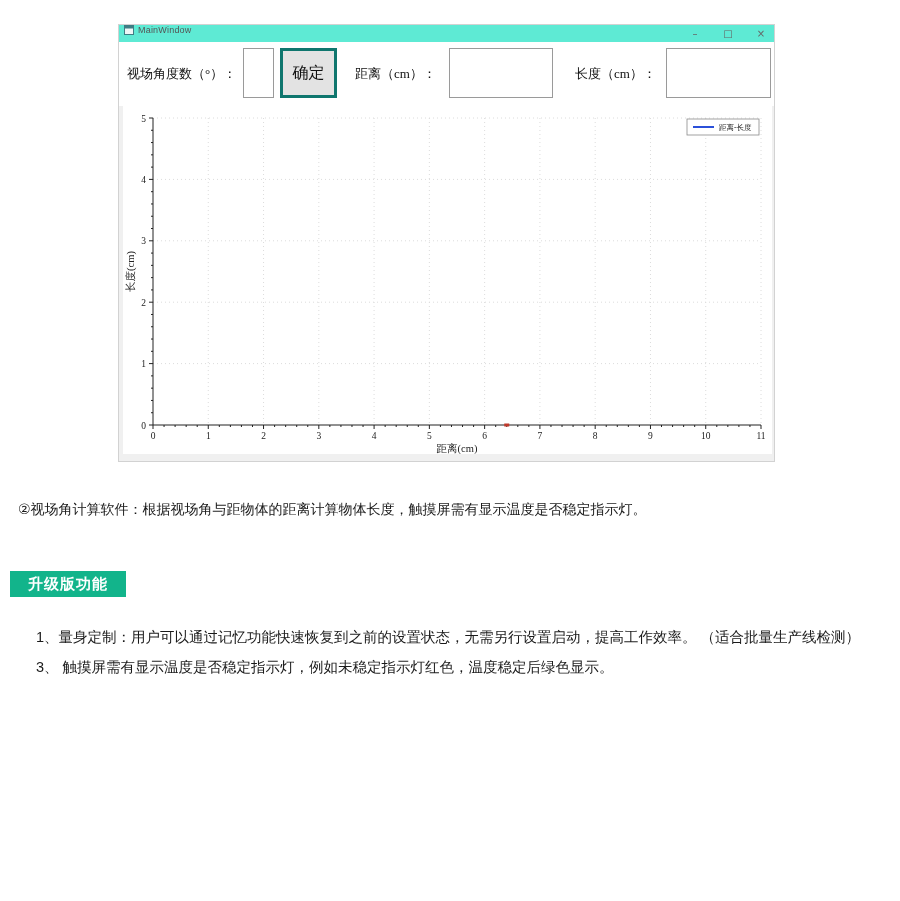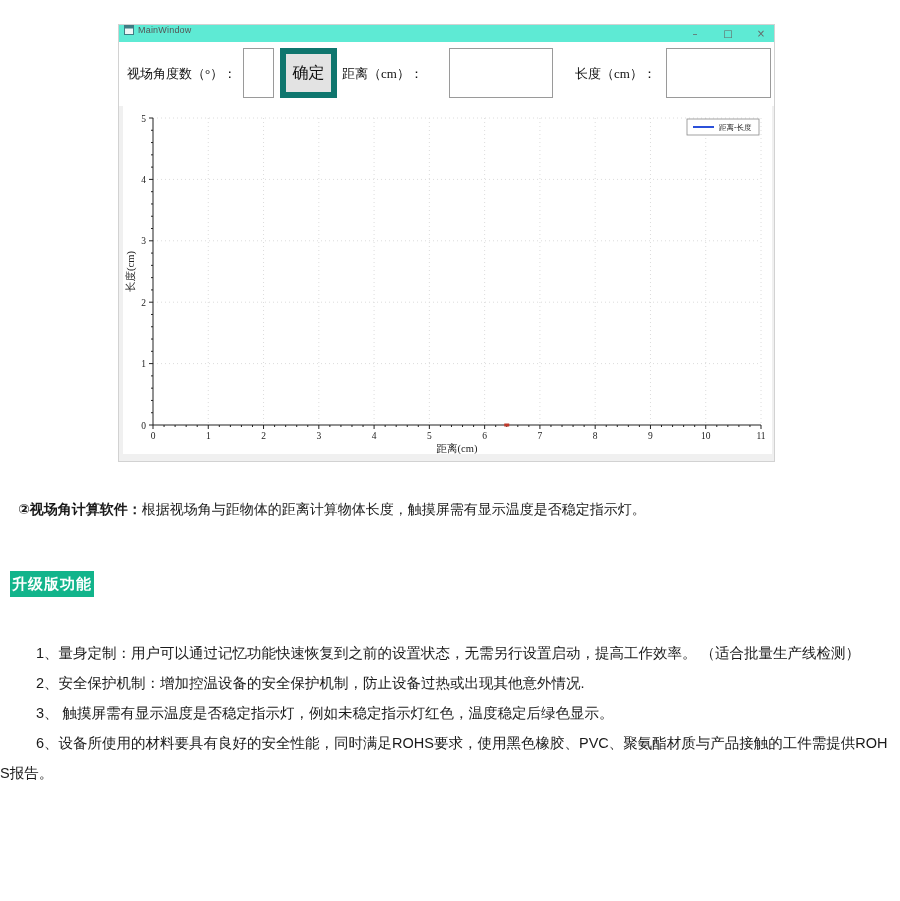--- a/index.html
+++ b/index.html
@@ -16,36 +16,36 @@
   .win-controls { position:absolute; right:6px; top:0; height:17px; display:flex; align-items:center; gap:19px; }
   .win-btn { font-size:10px; color:#666; width:14px; text-align:center; cursor:default;
              font-family:"DejaVu Sans",sans-serif; line-height:17px; }
 
   .form-row { position:relative; height:64px; background:#ffffff; }
   .q-label { position:absolute; top:50%; transform:translateY(-50%);
              font-family:"Liberation Serif","DejaVu Serif",serif; font-size:13px; color:#111; }
   .q-input { position:absolute; top:6px; height:50px; background:#fff;
              border:1px solid #9a9a9a; outline:none; font-size:13px; padding:2px; }
   .q-button { position:absolute; top:6px; height:50px; background:#e3e3e3;
-              border:6px solid #0f766e; font-family:"Liberation Serif","DejaVu Serif",serif;
+              border:3px solid #0f766e; font-family:"Liberation Serif","DejaVu Serif",serif;
               font-size:16px; color:#111; cursor:default; }
 
   .chart-widget { position:absolute; left:4px; top:81px; width:649px; height:348px; background:#ffffff; }
   .chart-widget svg text { font-family:"Liberation Serif","DejaVu Serif",serif; fill:#222; }
 
   
   .desc-para { position:absolute; left:18px; top:498px; width:872px; font-size:14px;
                color:#1a1a1a; line-height:22px; }
-  .desc-para b { font-weight:bold; }
-
-  .upgrade-badge { position:absolute; left:10px; top:571px; height:26px; padding:0 2px;
+  .desc-para b { font-weight:normal; }
+
+  .upgrade-badge { position:absolute; left:10px; top:571px; height:26px; padding:0 18px;
                    color:#ffffff; font-size:15px; font-weight:bold; line-height:26px;
                    letter-spacing:1px; }
 
-  .features { position:absolute; left:0px; top:622px; width:889px;margin-top:16px; }
+  .features { position:absolute; left:0px; top:622px; width:889px; }
   .features p { font-size:14.5px; color:#1a1a1a; line-height:30px; text-indent:36px;
                 text-align:left; word-break:break-all; }
 </style>
 </head>
 <body>
 
 <div class="page">
 
   <div class="app-window">
 
@@ -61,21 +61,21 @@
         <span class="win-btn">–</span>
         <span class="win-btn">□</span>
         <span class="win-btn">×</span>
       </div>
     </div>
 
     <div class="form-row">
       <span class="q-label" style="left:8px">视场角度数（°）：</span>
       <input class="q-input" style="left: 124px; width: 31px;" value="">
       <button class="q-button" style="left:161px; width:57px;">确定</button>
-      <span class="q-label" style="left:223px">距离（cm）：</span>
+      <span class="q-label" style="left:236px">距离（cm）：</span>
       <input class="q-input" style="left: 330px; width: 104px;" value="">
       <span class="q-label" style="left:456px">长度（cm）：</span>
       <input class="q-input" style="left: 547px; width: 105px;" value="">
     </div>
 
     <div class="chart-widget"><svg width="649" height="348" viewBox="0 0 649 348">
           <line x1="85.27272727272728" y1="12" x2="85.27272727272728" y2="319" stroke="#dcdcdc" stroke-width="1" stroke-dasharray="1,3"></line>
           <line x1="140.54545454545456" y1="12" x2="140.54545454545456" y2="319" stroke="#dcdcdc" stroke-width="1" stroke-dasharray="1,3"></line>
           <line x1="195.8181818181818" y1="12" x2="195.8181818181818" y2="319" stroke="#dcdcdc" stroke-width="1" stroke-dasharray="1,3"></line>
           <line x1="251.0909090909091" y1="12" x2="251.0909090909091" y2="319" stroke="#dcdcdc" stroke-width="1" stroke-dasharray="1,3"></line>
@@ -203,18 +203,16 @@
   </div>
 
   <p class="desc-para">
     <b>②视场角计算软件：</b><span>根据视场角与距物体的距离计算物体长度，触摸屏需有显示温度是否稳定指示灯。</span>
   </p>
 
   <div class="upgrade-badge" style="background: rgb(18, 180, 139);">升级版功能</div>
 
   <div class="features">
     <p>1、量身定制：用户可以通过记忆功能快速恢复到之前的设置状态，无需另行设置启动，提高工作效率。 （适合批量生产线检测）</p>
-    <p>2、安全保护机制：增加控温设备的安全保护机制，防止设备过热或出现其他意外情况.</p>
     <p>3、 触摸屏需有显示温度是否稳定指示灯，例如未稳定指示灯红色，温度稳定后绿色显示。</p>
-    <p>6、设备所使用的材料要具有良好的安全性能，同时满足ROHS要求，使用黑色橡胶、PVC、聚氨酯材质与产品接触的工件需提供ROHS报告。</p>
   </div>
 
 </div>
 
 </body></html>

